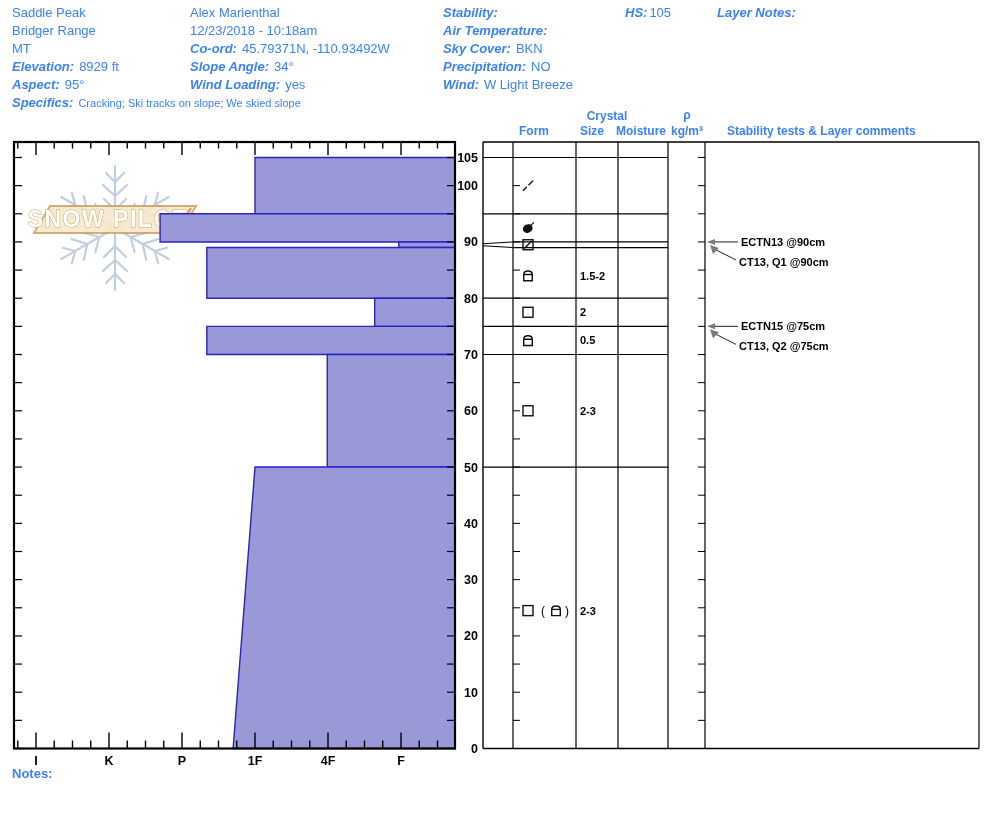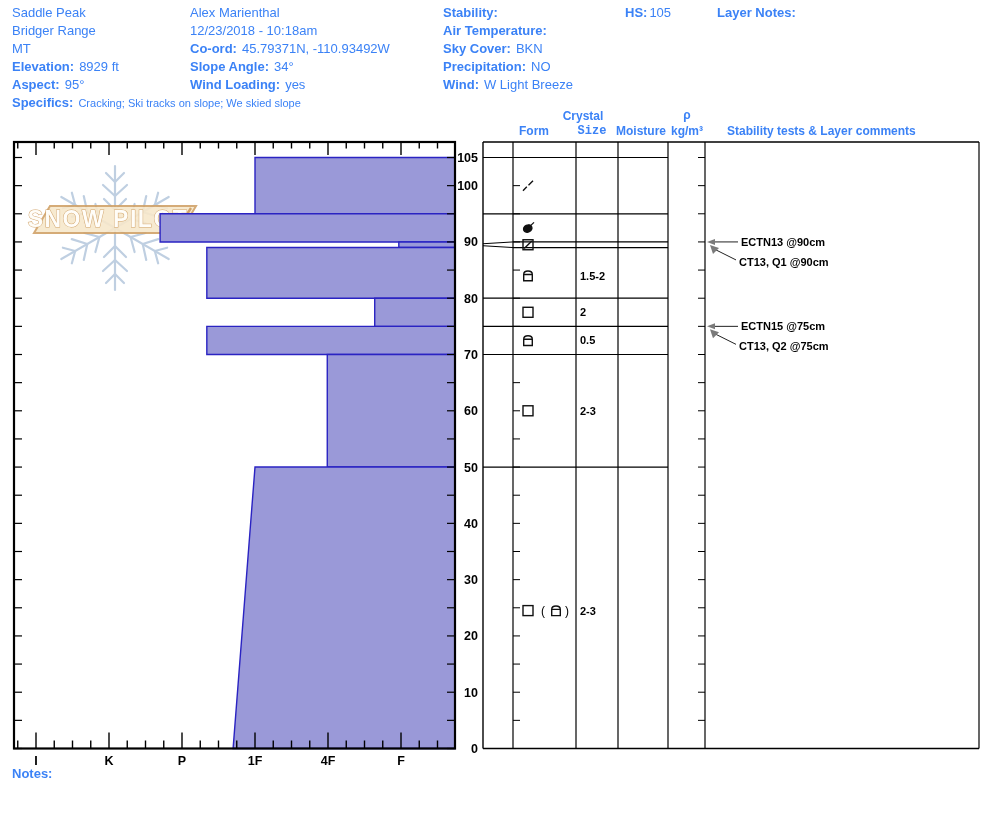--- a/index.html
+++ b/index.html
@@ -1,20 +1,20 @@
 <!DOCTYPE html>
 <html><head>
 <meta charset="utf-8">
 <style>
   html,body{margin:0;padding:0;background:#fff;}
   .page{position:relative;width:994px;height:840px;background:#fff;overflow:hidden;
         font-family:"Liberation Sans",sans-serif;color:#3b82f6;}
   .hdr{position:absolute;font-size:13px;line-height:18px;white-space:nowrap;}
   .hrow{height:18px;}
-  .lbl{font-weight:bold;}
+  .lbl{font-weight:bold;font-style:italic;}
   .val{margin-left:5px;}
   .val-sm{margin-left:5px;font-size:11px;margin-top:24px;}
   .colhead{position:absolute;font-size:12px;font-weight:bold;white-space:nowrap;}
   .center{text-align:center;}
   #overlay{position:absolute;left:0;top:0;}
   svg text{font-family:"Liberation Sans",sans-serif;}
   .notes{position:absolute;left:12px;top:766px;font-size:13px;font-weight:bold;}
 </style>
 </head>
 <body>
@@ -42,23 +42,23 @@
     <div class="hrow"><span class="lbl">Stability:</span><span class="val"></span></div>
     <div class="hrow"><span class="lbl">Air Temperature:</span><span class="val"></span></div>
     <div class="hrow"><span class="lbl">Sky Cover:</span><span class="val">BKN</span></div>
     <div class="hrow"><span class="lbl">Precipitation:</span><span class="val">NO</span></div>
     <div class="hrow"><span class="lbl">Wind:</span><span class="val">W Light Breeze</span></div>
   </div>
 
   <div class="hdr" style="left:625px;top:4px;"><span class="lbl">HS:</span><span style="margin-left:2px;">105</span></div>
   <div class="hdr lbl" style="left:700px;top:4px;padding-left:17px;">Layer Notes:</div>
 
-  <div class="colhead center" style="left:553px;top:109px;width:60px;">Crystal</div>
+  <div class="colhead center" style="left:577px;top:109px;width:60px;">Crystal</div>
   <div class="colhead center" style="left:510px;top:124px;width:48px;">Form</div>
-  <div class="colhead center" style="left:574px;top:124px;width:36px;font-family:Liberation Mono, monospace;">Size</div>
+  <div class="colhead center" style="left:574px;top:124px;width:36px;">Size</div>
   <div class="colhead center" style="left:613px;top:124px;width:56px;">Moisture</div>
   <div class="colhead center" style="left:667px;top:108px;width:40px;">ρ</div>
   <div class="colhead center" style="left:666px;top:124px;width:42px;">kg/m³</div>
   <div class="colhead" style="left:727px;top:124px;">Stability tests &amp; Layer comments</div>
 
   <svg id="overlay" width="994" height="840" viewBox="0 0 994 840">
 
     <g id="logo-g" opacity="0.95">
       <g stroke="#bccde0" stroke-width="2.2" stroke-linecap="round" fill="none">
         <g id="flake-arm">

